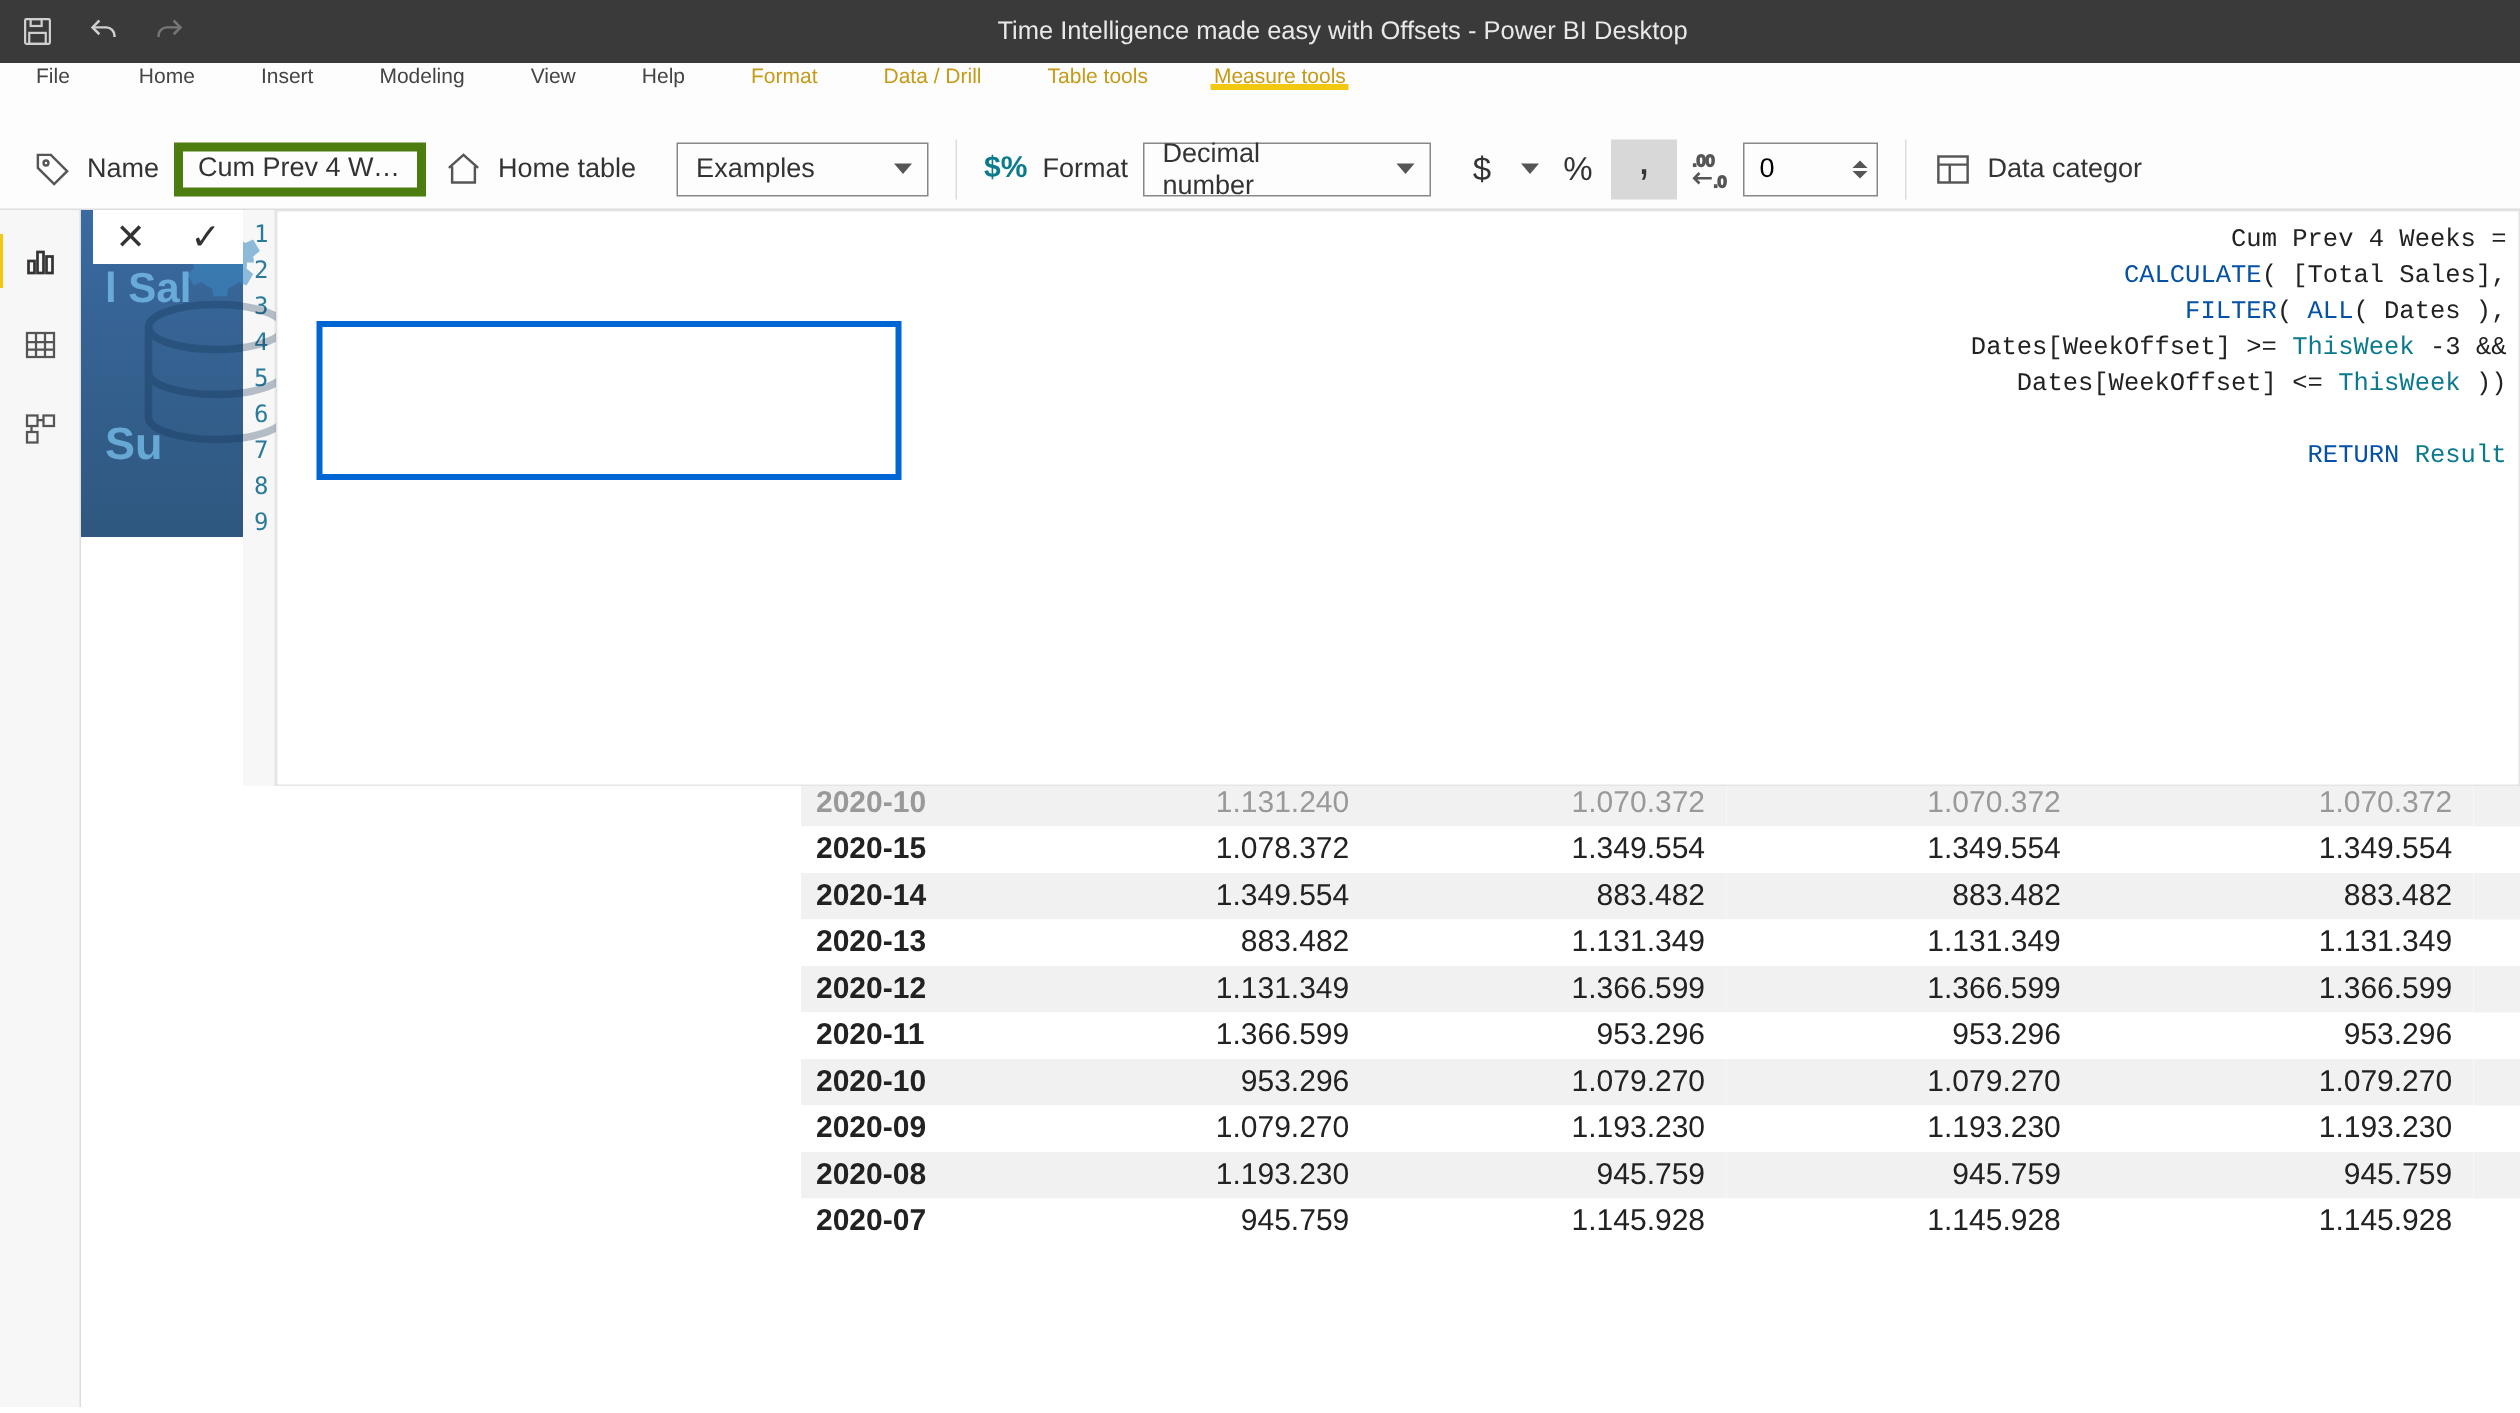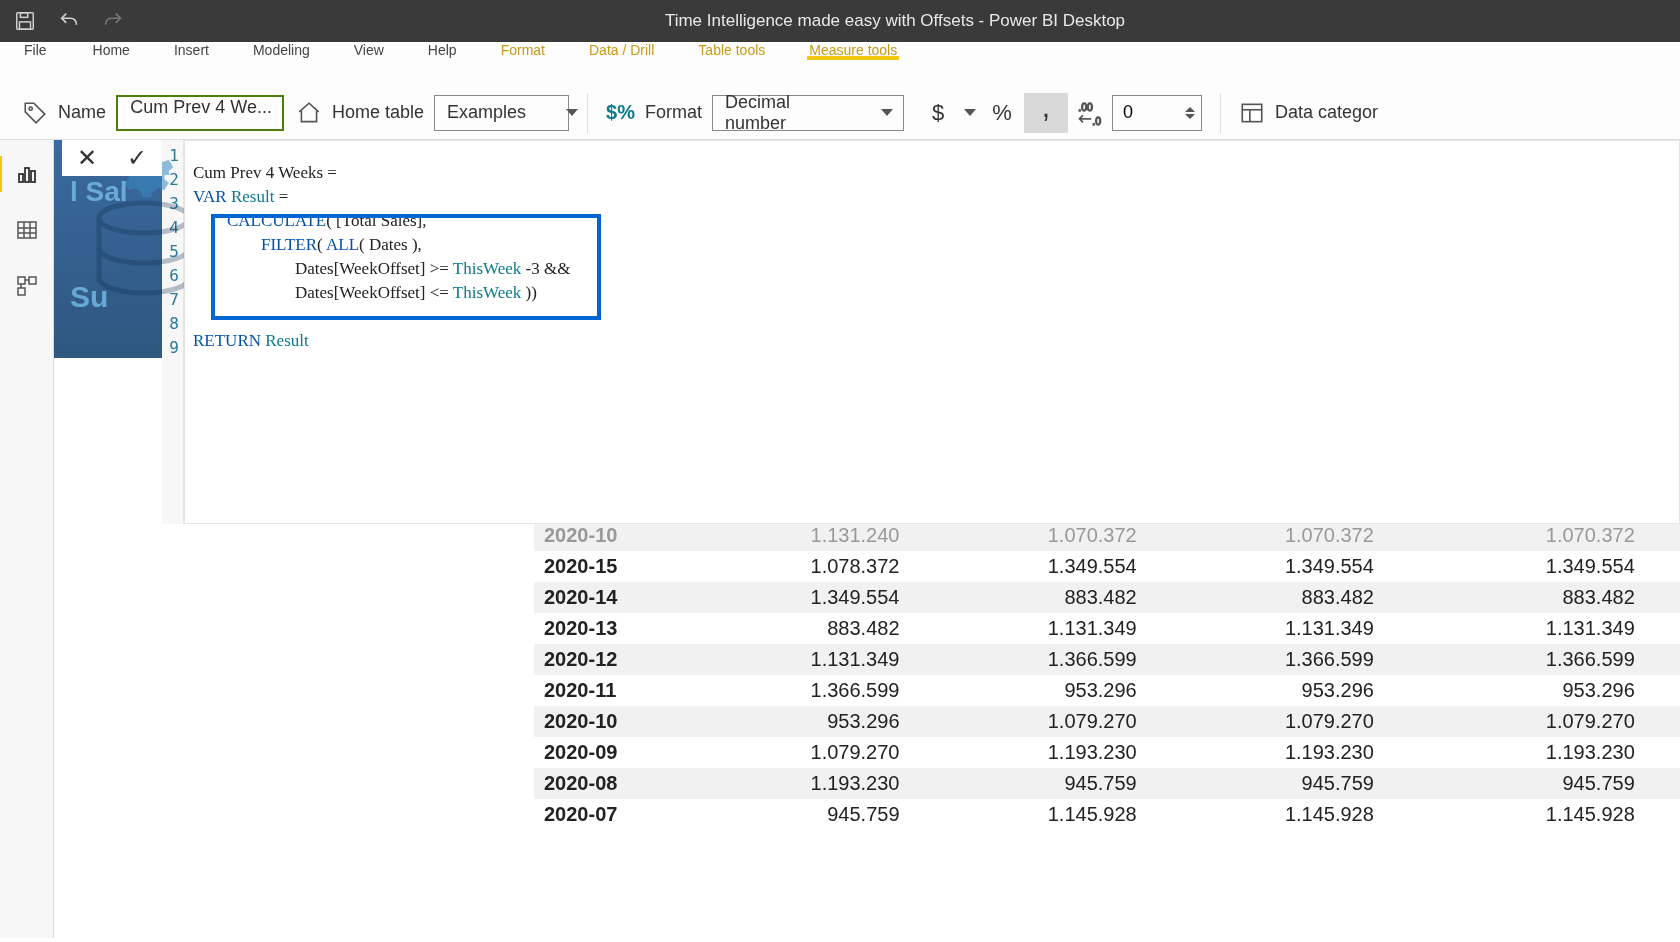--- a/index.html
+++ b/index.html
@@ -18,23 +18,23 @@
     .ribbon-tabs .tab.context { color: #c69a17; }
     .ribbon-tabs .tab.active { color: #c69a17; position: relative; }
     .ribbon-tabs .tab.active::after { content: ""; position: absolute; left: 20px; right: 20px; bottom: -2px; height: 4px; background: #f2c811; }
 
     
     .ribbon { height: 54px; display: flex; align-items: center; padding: 0 22px; gap: 12px; border-bottom: 1px solid #ddd; background: #fdfdfd; }
     .rib-group { display: flex; align-items: center; gap: 10px; }
     .rib-sep { width: 1px; height: 40px; background: #ddd; margin: 0 6px; }
     .rib-label { font-size: 18px; color: #333; }
     .rib-icon { color: #555; display:flex; align-items:center; justify-content:center; }
-    .name-input { width: 168px; height: 36px; border: 2px solid #4d7c0f; padding: 0 10px; font-size: 18px; color:#333; white-space:nowrap; overflow:hidden; text-overflow:ellipsis;text-align:right; }
+    .name-input { width: 168px; height: 36px; border: 6px solid #4d7c0f; padding: 0 10px; font-size: 18px; color:#333; white-space:nowrap; overflow:hidden; text-overflow:ellipsis; }
     .dropdown { height: 36px; border: 1px solid #888; display: flex; align-items: center; padding: 0 10px 0 12px; font-size: 18px; color: #333; gap: 40px; }
-    .dropdown.examples { width: 135px; justify-content: flex-start; }
+    .dropdown.examples { width: 168px; justify-content: space-between; margin-left: 17px; }
     .dropdown.format { width: 192px; justify-content: space-between; }
     .chev { width: 0;height:0;border-left:6px solid transparent;border-right:6px solid transparent;border-top:7px solid #555;}
     .fmt-btn { width: 44px; height: 40px; display:flex;align-items:center;justify-content:center;font-size:22px;color:#333;cursor:pointer;}
     .fmt-btn.active { background: #d8d8d8;}
     .spinner { width: 90px; height: 36px; border:1px solid #888; display:flex;align-items:center; }
     .spinner .val{flex:1;padding:0 10px;font-size:18px;}
     .spinner .arrows{display:flex;flex-direction:column;padding-right:6px;gap:0;}
     .spinner .arrows .up,.spinner .arrows .down{width:0;height:0;border-left:5px solid transparent;border-right:5px solid transparent;}
     .spinner .arrows .up{border-bottom:5px solid #555;margin-bottom:2px;}
     .spinner .arrows .down{border-top:5px solid #555;}
@@ -50,21 +50,21 @@
     .canvas { flex:1; position:relative; }
     .formula-wrap { position:absolute; left:0; top:0; right:0; display:flex; }
     .formula-left { width:108px; background:linear-gradient(180deg,#3a6aa0 0%,#2f577f 100%); position:relative; display:flex; align-items:flex-start; justify-content:flex-end; padding-right:6px; padding-top:4px; gap:4px; height:218px;}
     .formula-left .bg-text{position:absolute;left:16px;top:36px;color:#7ec8f4;font-size:28px;font-weight:700;opacity:.7;}
     .formula-left .bg-text.su{top:140px;color:#7ec8f4;font-size:30px;font-weight:700;}
     .formula-left .cog{position:absolute;left:68px;top:8px;width:54px;height:54px;opacity:.55;}
     .sst{position:absolute;left:30px;top:48px;opacity:.28;}
     .xv { width:50px; height:36px; background:#fff;display:flex;align-items:center;justify-content:center;font-size:24px;color:#333;cursor:pointer;}
     .xv.ck{color:#333;}
     .gutter{width:22px;background:#f7f7f7;border-right:1px solid #e5e5e5;font-family:"Consolas",monospace;font-size:16px;color:#2a7a9c;text-align:right;padding-right:4px;line-height:24px;padding-top:4px;}
-    .code{flex:1;background:#fff;font-family:Liberation Serif, serif;font-size:17px;line-height:24px;padding:20px 8px;color:#222;position:relative;min-height:384px;border:1px solid #e5e5e5;}
+    .code{flex:1;background:#fff;font-family:Liberation Mono, monospace;font-size:17px;line-height:24px;padding:8px 8px;color:#222;position:relative;min-height:384px;border:1px solid #e5e5e5;text-align:right;}
     .kw{color:#0451a5;}
     .var{color:#0a7a8c;}
     .fn{color:#0451a5;}
     .num{color:#222;}
     .highlight-box{position:absolute;border:4px solid #0066d4;left:26px;top:73px;width:390px;height:106px;pointer-events:none;}
 
     
     .tbl { position: absolute; left: 480px; right: -40px; top: 384px; font-size: 20px; color:#222;}
     .tbl table { border-collapse: collapse; width: 100%; }
     .tbl td { padding: 4px 14px; height: 30px; }
@@ -241,21 +241,20 @@
           <div>3</div>
         <div>4</div>
           <div>5</div>
           <div>6</div>
         <div>7</div>
           <div>8</div>
           <div>9</div>
       </div>
       <div class="code">
 <div><span>Cum Prev 4 Weeks =</span></div>
-<div><span class="kw">VAR</span> <span class="var">Result</span><span> =</span></div>
 <div style="padding-left:34px;"><span class="fn">CALCULATE</span><span>( [Total Sales],</span></div>
 <div style="padding-left:68px;"><span class="fn">FILTER</span><span>( </span><span class="fn">ALL</span><span>( Dates ),</span></div>
 <div style="padding-left:102px;"><span>Dates[WeekOffset] &gt;= </span><span class="var">ThisWeek</span><span> -3 &amp;&amp;</span></div>
 <div style="padding-left:102px;"><span>Dates[WeekOffset] &lt;= </span><span class="var">ThisWeek</span><span> ))</span></div>
 <div>&nbsp;</div>
 <div><span class="kw">RETURN</span> <span class="var">Result</span></div>
         <div class="highlight-box"></div>
       </div>
     </div>
 

